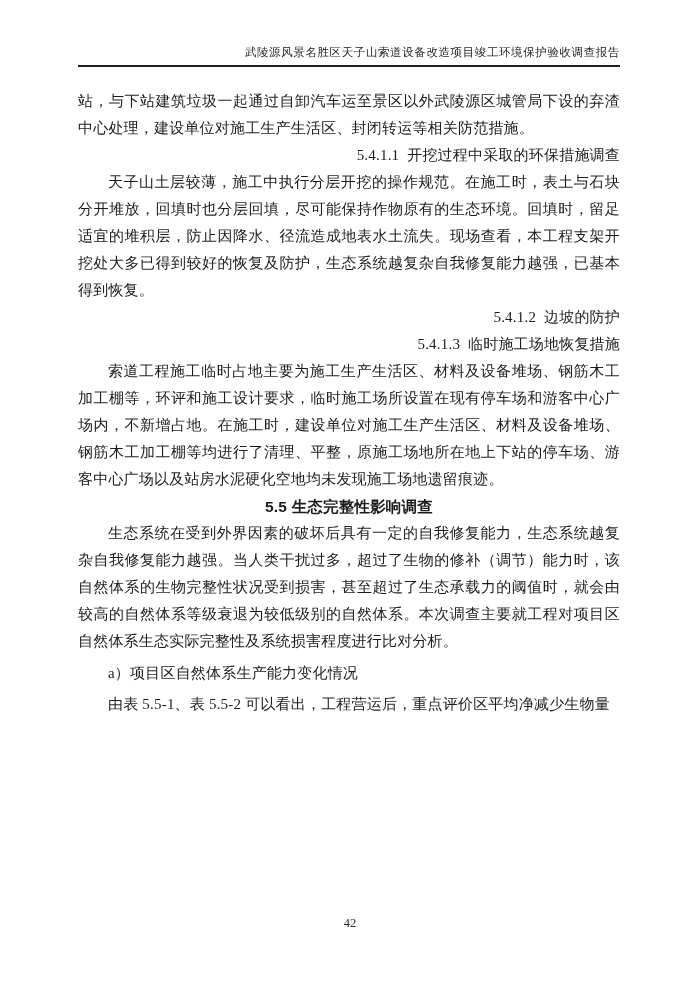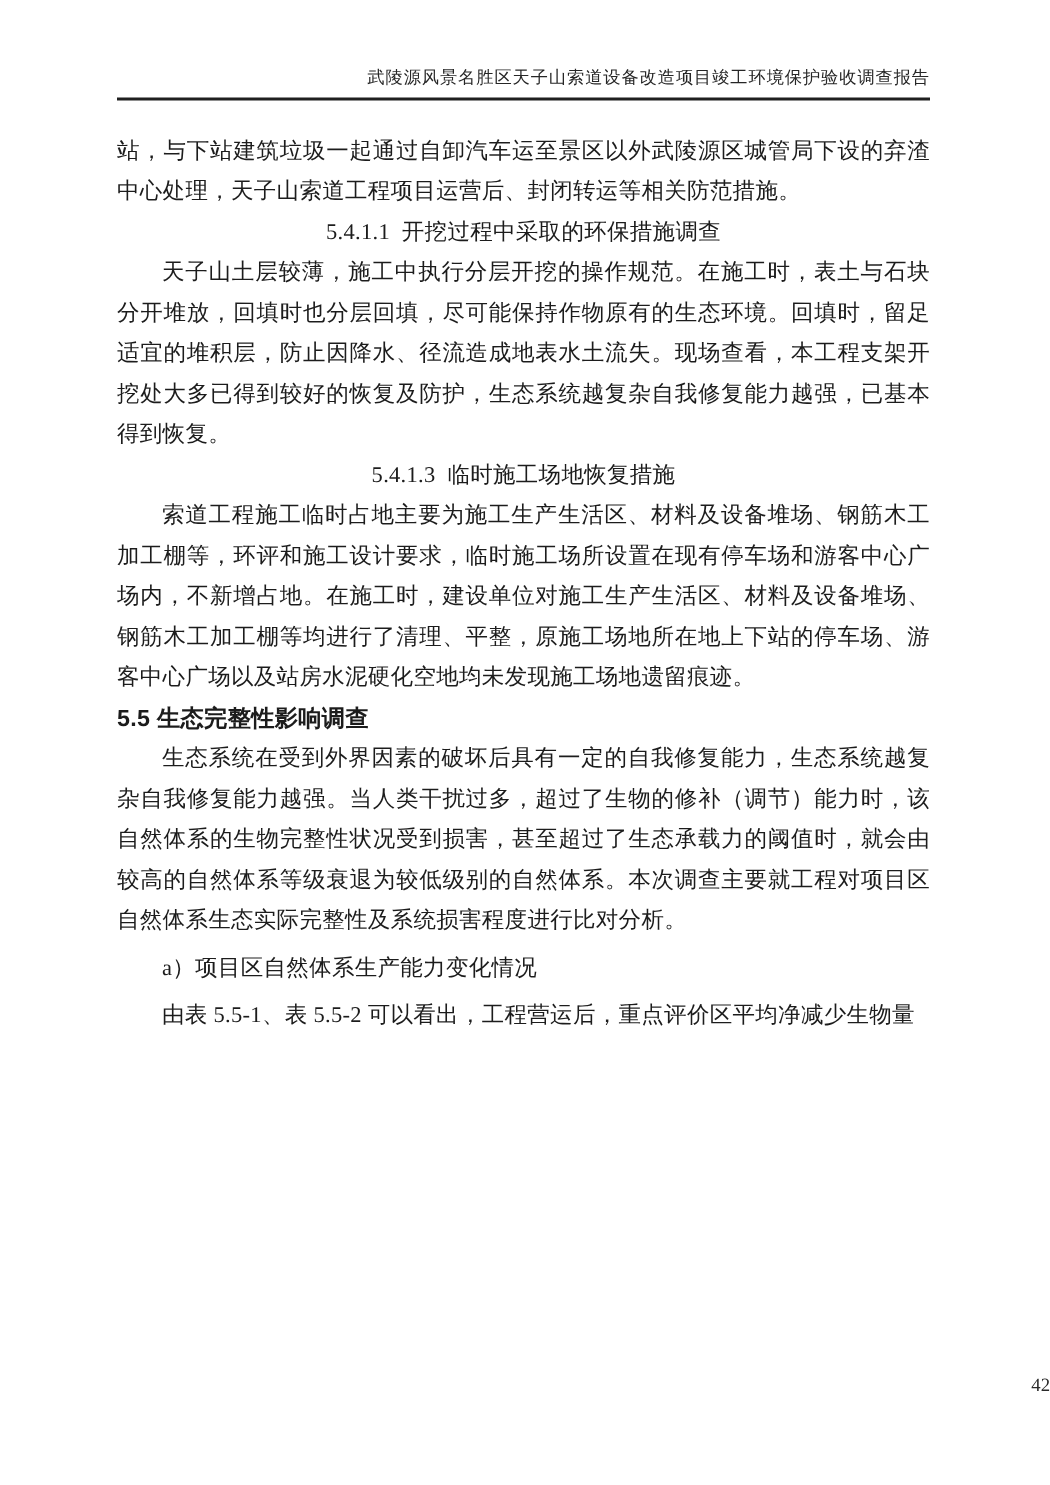--- a/index.html
+++ b/index.html
@@ -38,62 +38,63 @@
   }
   .content p {
     margin: 0;
     padding: 0;
   }
   .indent {
     text-indent: 2em;
   }
   .h3 {
     white-space: pre-wrap;
-    text-align: center;
+    text-align: right;
   }
   .h2 {
     font-family: "Liberation Sans", "DejaVu Sans", sans-serif;
     font-weight: bold;
     font-size: 15.5px;
-    text-align: left;
+    text-align: center;
   }
   .sub-item {
     text-indent: 2em;
     margin-top: 5px !important;
   }
   .gap-top {
     margin-top: 4px !important;
   }
   .page-footer {
     position: absolute;
     top: 916px;
     left: 0;
     width: 100%;
-    text-align: right;
+    text-align: center;
     font-size: 12.5px;
     color: #2a2a2a;
   }
 </style>
 </head>
 <body>
 
 <div class="page">
 
   <div class="header">
     <div class="header-title">武陵源风景名胜区天子山索道设备改造项目竣工环境保护验收调查报告</div>
     <div class="header-rule"></div>
   </div>
 
   <div class="content">
-    <p>站，与下站建筑垃圾一起通过自卸汽车运至景区以外武陵源区城管局下设的弃渣中心处理，天子山索道工程项目运营后、封闭转运等相关防范措施。</p>
+    <p>站，与下站建筑垃圾一起通过自卸汽车运至景区以外武陵源区城管局下设的弃渣中心处理，建设单位对施工生产生活区、封闭转运等相关防范措施。</p>
 
     <p class="h3">5.4.1.1  开挖过程中采取的环保措施调查</p>
 
     <p class="indent">天子山土层较薄，施工中执行分层开挖的操作规范。在施工时，表土与石块分开堆放，回填时也分层回填，尽可能保持作物原有的生态环境。回填时，留足适宜的堆积层，防止因降水、径流造成地表水土流失。现场查看，本工程支架开挖处大多已得到较好的恢复及防护，生态系统越复杂自我修复能力越强，已基本得到恢复。</p>
 
+    <p class="h3">5.4.1.2  边坡的防护</p>
 
 
     <p class="h3">5.4.1.3  临时施工场地恢复措施</p>
 
     <p class="indent">索道工程施工临时占地主要为施工生产生活区、材料及设备堆场、钢筋木工加工棚等，环评和施工设计要求，临时施工场所设置在现有停车场和游客中心广场内，不新增占地。在施工时，建设单位对施工生产生活区、材料及设备堆场、钢筋木工加工棚等均进行了清理、平整，原施工场地所在地上下站的停车场、游客中心广场以及站房水泥硬化空地均未发现施工场地遗留痕迹。</p>
 
     <p class="h2">5.5 生态完整性影响调查</p>
 
     <p class="indent">生态系统在受到外界因素的破坏后具有一定的自我修复能力，生态系统越复杂自我修复能力越强。当人类干扰过多，超过了生物的修补（调节）能力时，该自然体系的生物完整性状况受到损害，甚至超过了生态承载力的阈值时，就会由较高的自然体系等级衰退为较低级别的自然体系。本次调查主要就工程对项目区自然体系生态实际完整性及系统损害程度进行比对分析。</p>
 

